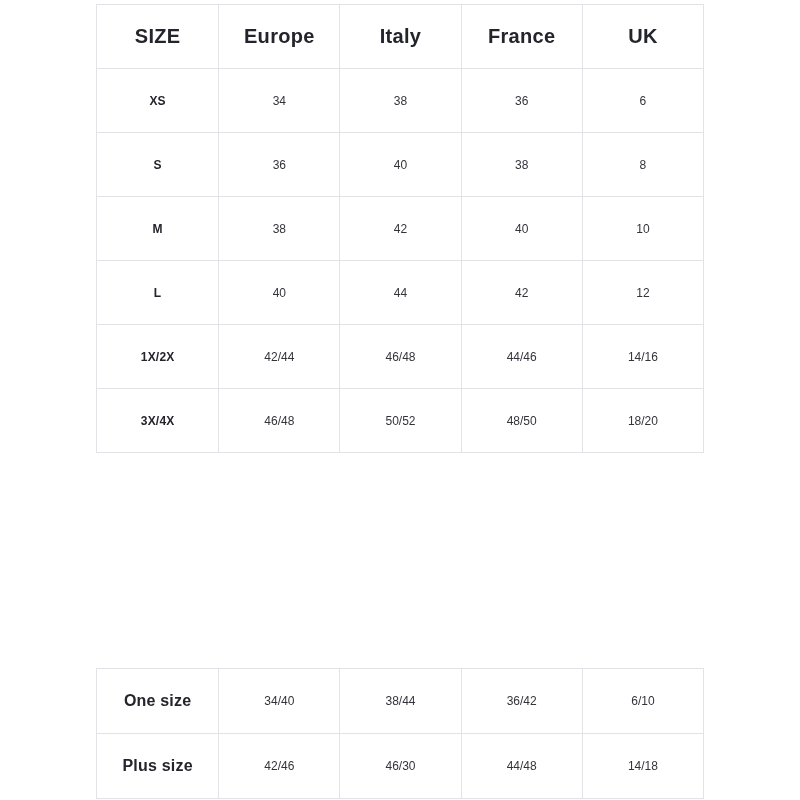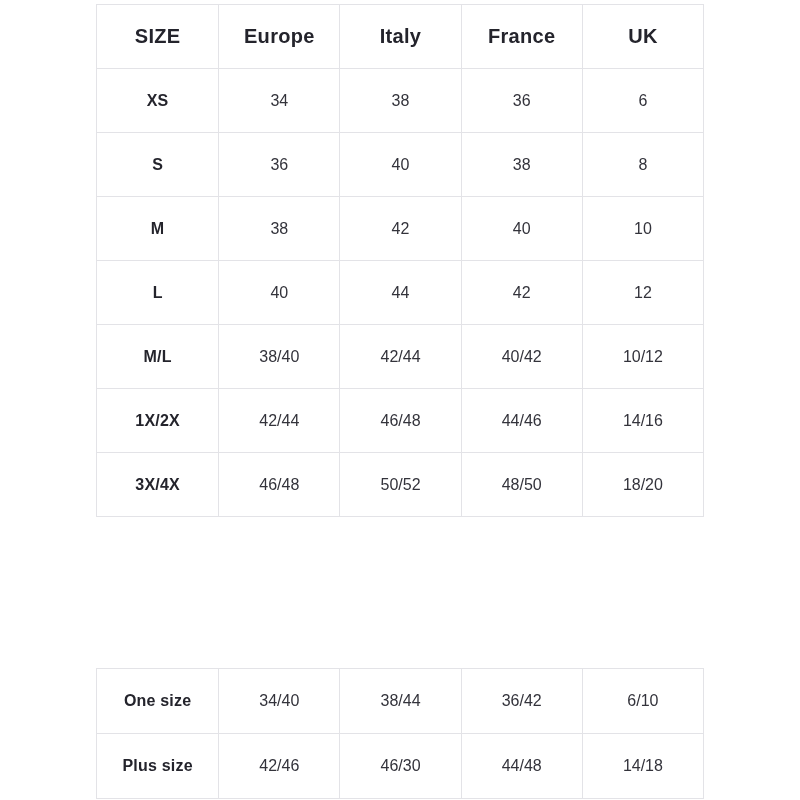--- a/index.html
+++ b/index.html
@@ -31,21 +31,21 @@
   table.size-table {
     width: 100%;
     border-collapse: collapse;
     table-layout: fixed;
   }
   table.size-table td,
   table.size-table th {
     border: 1px solid #e3e3e7;
     text-align: center;
     vertical-align: middle;
-    font-size: 16px;
+    font-size: 12px;
     font-weight: 400;
     color: #33333b;
     padding: 0;
     height: 63px;
   }
   table.size-table col.c-label { width: 117px; }
   table.size-table col.c-val { width: 116px; }
 
   table.size-table thead th {
     font-weight: 700;
@@ -112,27 +112,20 @@
           <td>10</td>
         </tr>
         <tr>
           <td class="row-label">L</td>
           <td>40</td>
           <td>44</td>
           <td>42</td>
           <td>12</td>
         </tr>
         <tr>
-          <td class="row-label">M/L</td>
-          <td>38/40</td>
-          <td>42/44</td>
-          <td>40/42</td>
-          <td>10/12</td>
-        </tr>
-        <tr>
           <td class="row-label">1X/2X</td>
           <td>42/44</td>
           <td>46/48</td>
           <td>44/46</td>
           <td>14/16</td>
         </tr>
         <tr>
           <td class="row-label">3X/4X</td>
           <td>46/48</td>
           <td>50/52</td>

